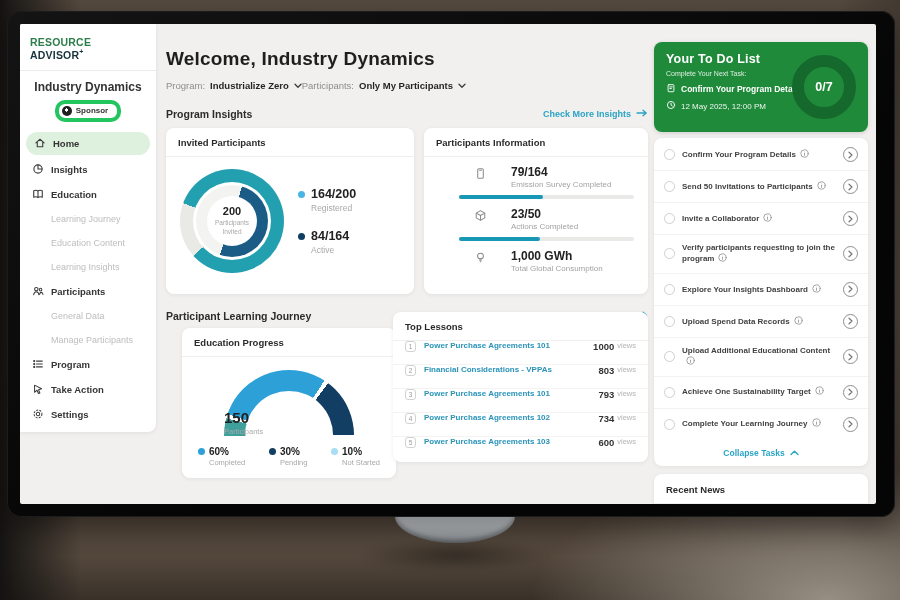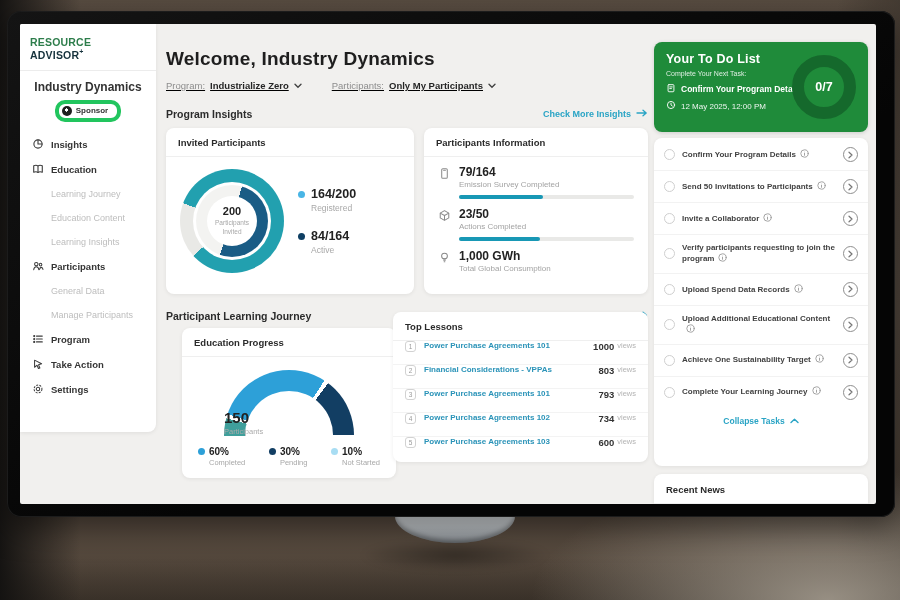--- a/index.html
+++ b/index.html
@@ -42,21 +42,21 @@
   .nav { margin-top:10px; }
   .nav-item { display:flex; align-items:center; gap:7px; height:25px; padding:0 12px;
     font-size:9.5px; font-weight:bold; color:#353535; cursor:pointer; }
   .nav-item.active { background:#def0de; border-radius:13px; margin:0 6px 2px; padding:0 8px; height:23px; }
   .nav-item.sub { height:24px; padding-left:31px; font-weight:normal; color:#bdbdbd; font-size:9px; }
   .nav-icon { width:12px; height:12px; flex:0 0 12px; display:flex; }
 
   
   .main { position:absolute; left:146px; top:0; width:482px; height:480px; }
   .welcome { position:absolute; left:0; top:24px; font-size:19px; font-weight:bold; color:#1e1e1e; letter-spacing:0.2px; }
-  .filters { position:absolute; left:0; top:56px; display:flex; gap:30px; align-items:center;text-decoration:underline; }
+  .filters { position:absolute; left:0; top:56px; display:flex; align-items:center; }
   .filter { display:flex; align-items:center; gap:5px; font-size:9.5px; color:#8d8d8d; }
   .filter b { color:#262626; }
   .sec-head { position:absolute; left:0; width:100%; display:flex; justify-content:space-between; align-items:center; }
   .sec-head.h1 { top:84px; } .sec-head.h2 { top:286px; }
   .sec-title { font-size:10.5px; font-weight:bold; color:#2c2c2c; }
   .sec-link { display:flex; align-items:center; gap:5px; font-size:9px; font-weight:bold; color:#2aa4c5; cursor:pointer; }
 
   .card { position:absolute; background:#fff; border-radius:8px; box-shadow:0 1px 4px rgba(0,0,0,0.07); overflow:hidden; }
   .card-title { font-size:9.5px; font-weight:bold; color:#2b2b2b; padding:9px 12px 8px; border-bottom:1px solid #efefef; }
 
@@ -75,21 +75,21 @@
   .donut .cl { font-size:6.5px; color:#a8a8a8; text-align:center; width:44px; line-height:1.35; margin-top:2px; }
   .dlegend { display:flex; flex-direction:column; gap:16px; }
   .dleg-item .row { display:flex; align-items:center; gap:6px; }
   .dleg-dot { width:7px; height:7px; border-radius:50%; }
   .dleg-dot.reg { background:#49b5e5; } .dleg-dot.act { background:#0e3f63; }
   .dleg-val { font-size:12.5px; font-weight:bold; color:#222; }
   .dleg-lbl { font-size:8.5px; color:#a8a8a8; margin:2px 0 0 13px; }
 
   
   #card-pinfo { left:258px; top:104px; width:224px; height:166px; }
-  .pi-stat { padding:8px 14px 0; display:flex; gap:8px; }
+  .pi-stat { padding:8px 14px 0; display:flex; gap:24px;margin-left:36px; }
   .pi-icon { width:13px; height:13px; flex:0 0 13px; margin-top:2px; display:flex; }
   .pi-val { font-size:12px; font-weight:bold; color:#222; }
   .pi-lbl { font-size:8px; color:#a3a3a3; margin-top:1px; }
   .pi-bar { height:4px; border-radius:2px; background:#e9e9e7; margin:6px 14px 0 35px; }
   .pi-fill { height:4px; border-radius:2px; background:#1898b5; }
 
   
   #card-edu { left:16px; top:304px; width:214px; height:150px; }
   .gauge { position:relative; width:130px; height:66px; margin:13px auto 0; overflow:hidden; }
   .gauge-arc { position:absolute; left:0; top:0; width:130px; height:130px; border-radius:50%;
@@ -159,20 +159,28 @@
           <span class="g">RESOURCE</span>
           <span class="d">ADVISOR</span><sup class="d">+</sup>
         </div>
         <div class="org">Industry Dynamics</div>
         <div class="sponsor">
           <span class="sponsor-dot"></span>
           <span>Sponsor</span>
         </div>
 
         <div class="nav">
+          <div class="nav-item active">
+            <span class="nav-icon">
+                <svg width="12" height="12" viewBox="0 0 14 14" fill="none" stroke="#3d3d3d" stroke-width="1.3" stroke-linecap="round" stroke-linejoin="round">
+                  <path d="M2.2 6.8 7 2.6l4.8 4.2M3.8 6.2v5.2h6.4V6.2"></path>
+                </svg>
+              </span>
+            <span>Home</span>
+          </div>
           <div class="nav-item">
             <span class="nav-icon">
                 <svg width="12" height="12" viewBox="0 0 14 14" fill="none" stroke="#3d3d3d" stroke-width="1.3" stroke-linecap="round">
                   <circle cx="7" cy="7" r="4.8"></circle>
                   <path d="M7 2.2V7h4.8"></path>
                 </svg>
               </span>
             <span>Insights</span>
           </div>
           <div class="nav-item">
@@ -506,20 +514,35 @@
                 </svg>
               </span></span>
           <span class="task-go">
               <svg width="7" height="8" viewBox="0 0 7 8" fill="none" stroke="#777" stroke-width="1.2" stroke-linecap="round" stroke-linejoin="round">
                 <path d="M2 1.2 5 4 2 6.8"></path>
               </svg>
             </span>
         </div>
         <div class="task-row">
           <span class="task-check"></span>
+          <span class="task-label-wrap"><span>Explore Your Insights Dashboard</span><span class="task-info">
+                <svg width="9" height="9" viewBox="0 0 9 9" fill="none" stroke="#9a9a9a" stroke-width="0.9" stroke-linecap="round">
+                  <circle cx="4.5" cy="4.5" r="3.7"></circle>
+                  <path d="M4.5 4.3v2"></path>
+                  <circle cx="4.5" cy="2.9" r="0.45" fill="#9a9a9a" stroke="none"></circle>
+                </svg>
+              </span></span>
+          <span class="task-go">
+              <svg width="7" height="8" viewBox="0 0 7 8" fill="none" stroke="#777" stroke-width="1.2" stroke-linecap="round" stroke-linejoin="round">
+                <path d="M2 1.2 5 4 2 6.8"></path>
+              </svg>
+            </span>
+        </div>
+        <div class="task-row">
+          <span class="task-check"></span>
           <span class="task-label-wrap"><span>Upload Spend Data Records</span><span class="task-info">
                 <svg width="9" height="9" viewBox="0 0 9 9" fill="none" stroke="#9a9a9a" stroke-width="0.9" stroke-linecap="round">
                   <circle cx="4.5" cy="4.5" r="3.7"></circle>
                   <path d="M4.5 4.3v2"></path>
                   <circle cx="4.5" cy="2.9" r="0.45" fill="#9a9a9a" stroke="none"></circle>
                 </svg>
               </span></span>
           <span class="task-go">
               <svg width="7" height="8" viewBox="0 0 7 8" fill="none" stroke="#777" stroke-width="1.2" stroke-linecap="round" stroke-linejoin="round">
                 <path d="M2 1.2 5 4 2 6.8"></path>

